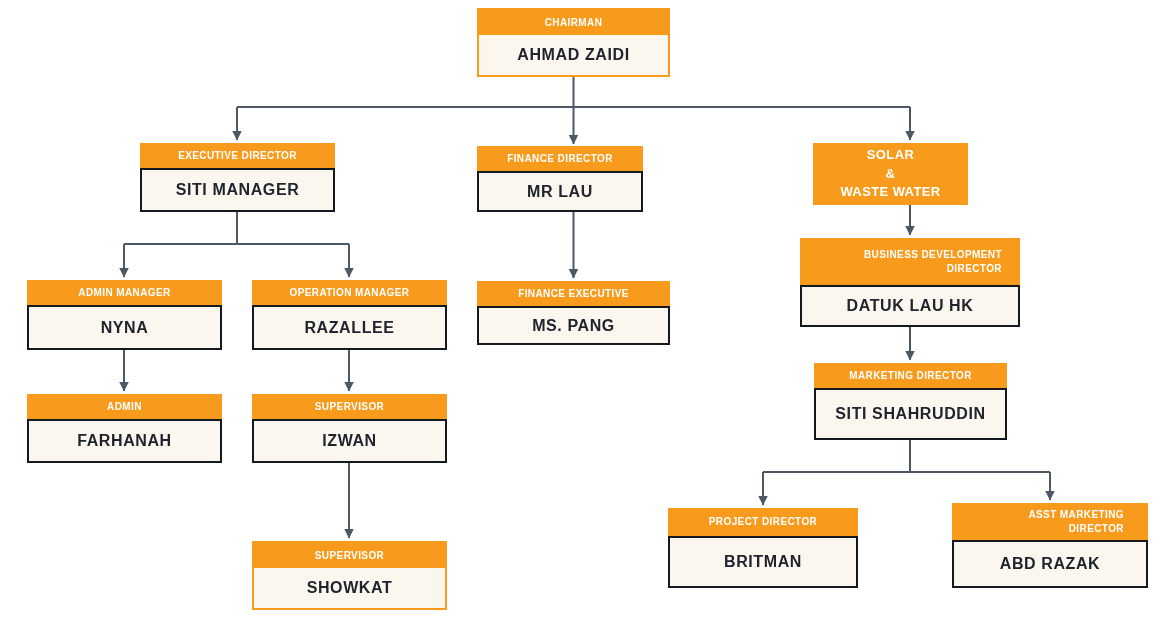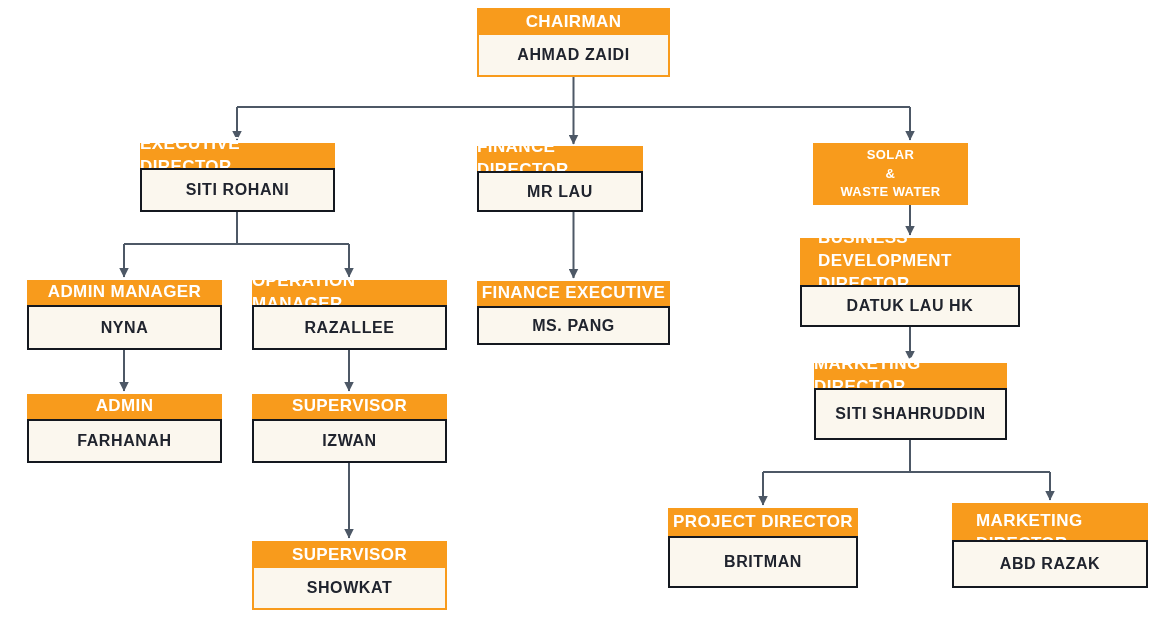--- a/index.html
+++ b/index.html
@@ -35,28 +35,28 @@
   }
   .arrowhead { fill: var(--connector); }
   .node {
     position: absolute;
     display: flex;
     flex-direction: column;
   }
   .hdr {
     background: var(--accent-orange);
     color: var(--header-text);
-    font-size: 17px;
+    font-size: 10px;
     font-weight: 600;
     letter-spacing: 0.4px;
     line-height: 1.35;
     display: flex;
     align-items: center;
     justify-content: center;
-    text-align: left;
+    text-align: right;
     flex: 0 0 auto;
   }
   .body {
     background: var(--box-fill);
     color: var(--name-text);
     border: 2px solid var(--border-dark);
     flex: 1 1 auto;
     display: flex;
     align-items: center;
     justify-content: center;
@@ -121,21 +121,21 @@
     <path class="edge" d="M1050 472 V500" marker-end="url(#arrow)"></path>
   </svg>
 
   <div class="node frame-orange" style="left:477px; top:8px; width:193px; height:69px;">
     <div class="hdr" style="height:25px">CHAIRMAN</div>
     <div class="body">AHMAD ZAIDI</div>
   </div>
 
   <div class="node" style="left:140px; top:143px; width:195px; height:69px;">
     <div class="hdr" style="height:25px">EXECUTIVE DIRECTOR</div>
-    <div class="body">SITI ROHANI</div>
+    <div class="body">SITI MANAGER</div>
   </div>
 
   <div class="node" style="left:477px; top:146px; width:166px; height:66px;">
     <div class="hdr" style="height:25px">FINANCE DIRECTOR</div>
     <div class="body">MR LAU</div>
   </div>
 
   <div class="node solar" style="left:813px; top:143px; width:155px; height:62px;">
     <div class="solar-line">SOLAR</div>
     <div class="solar-line">&amp;</div>

